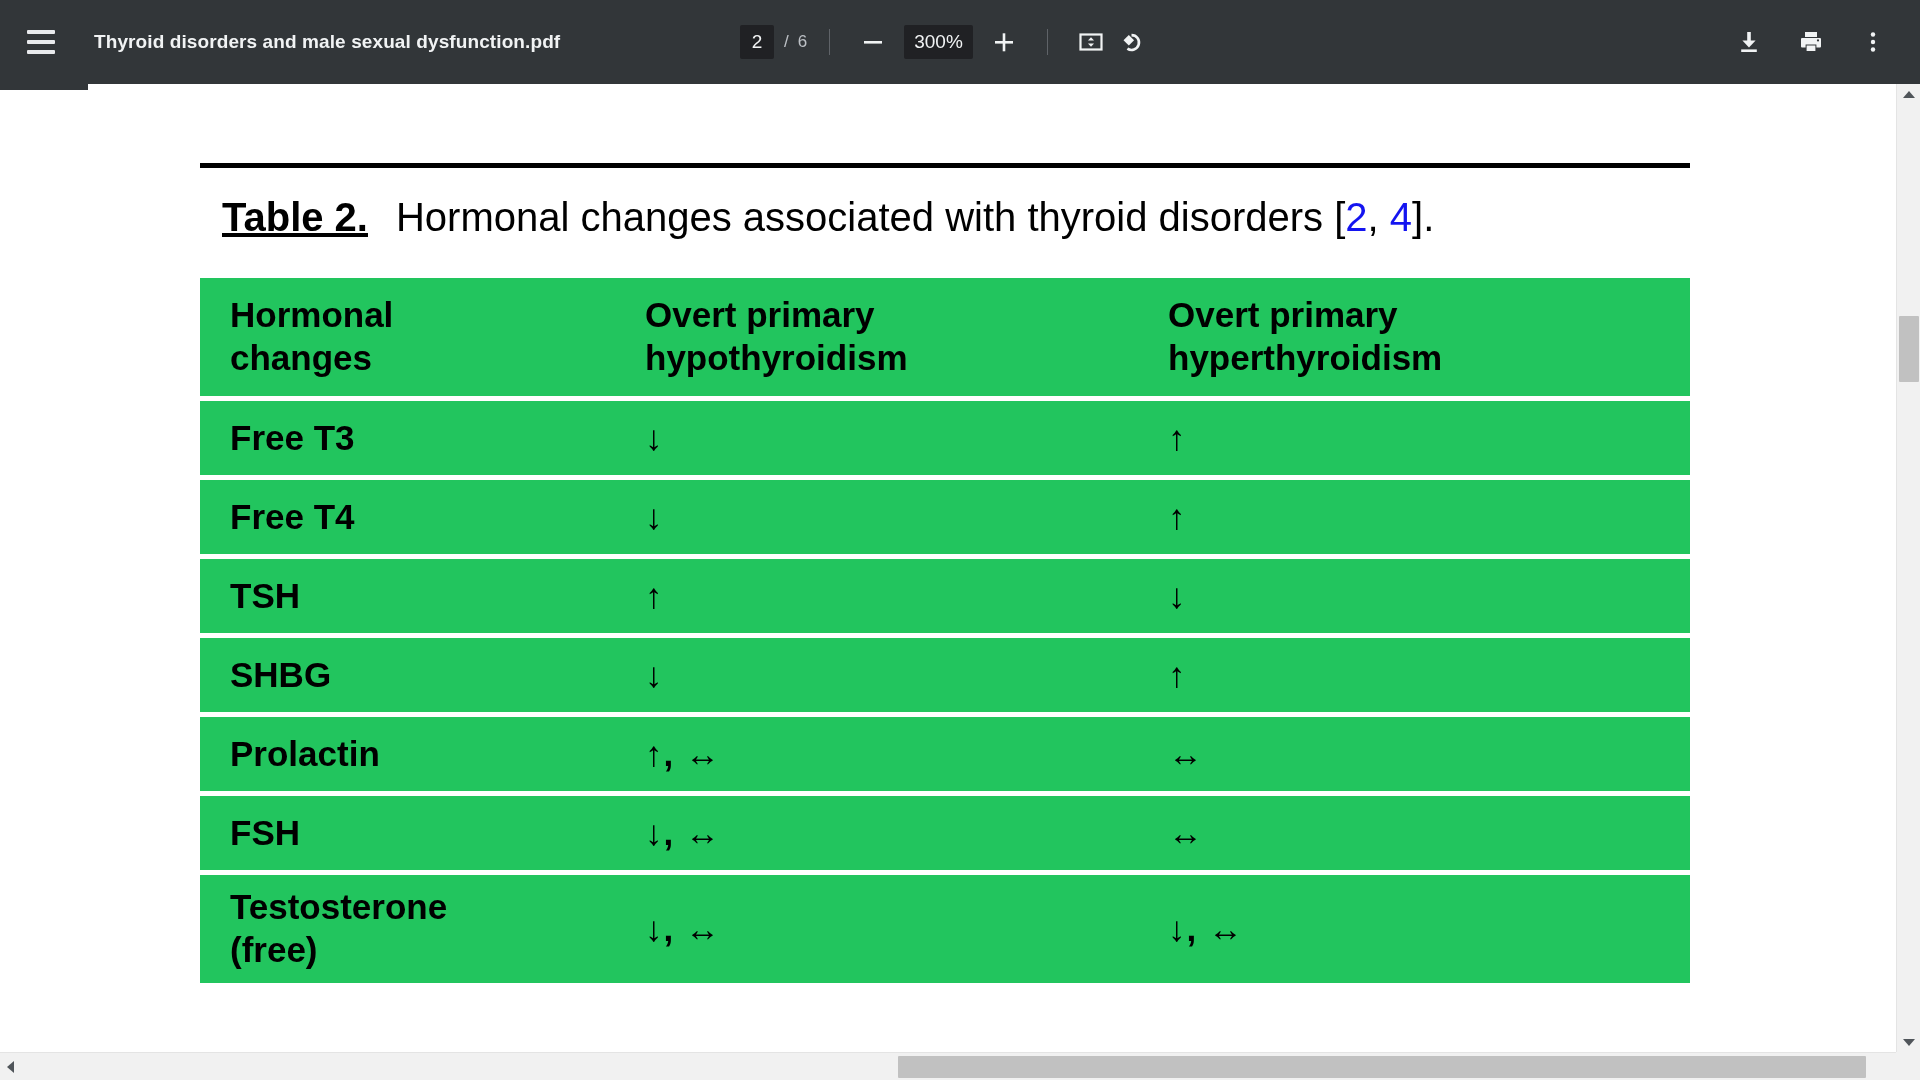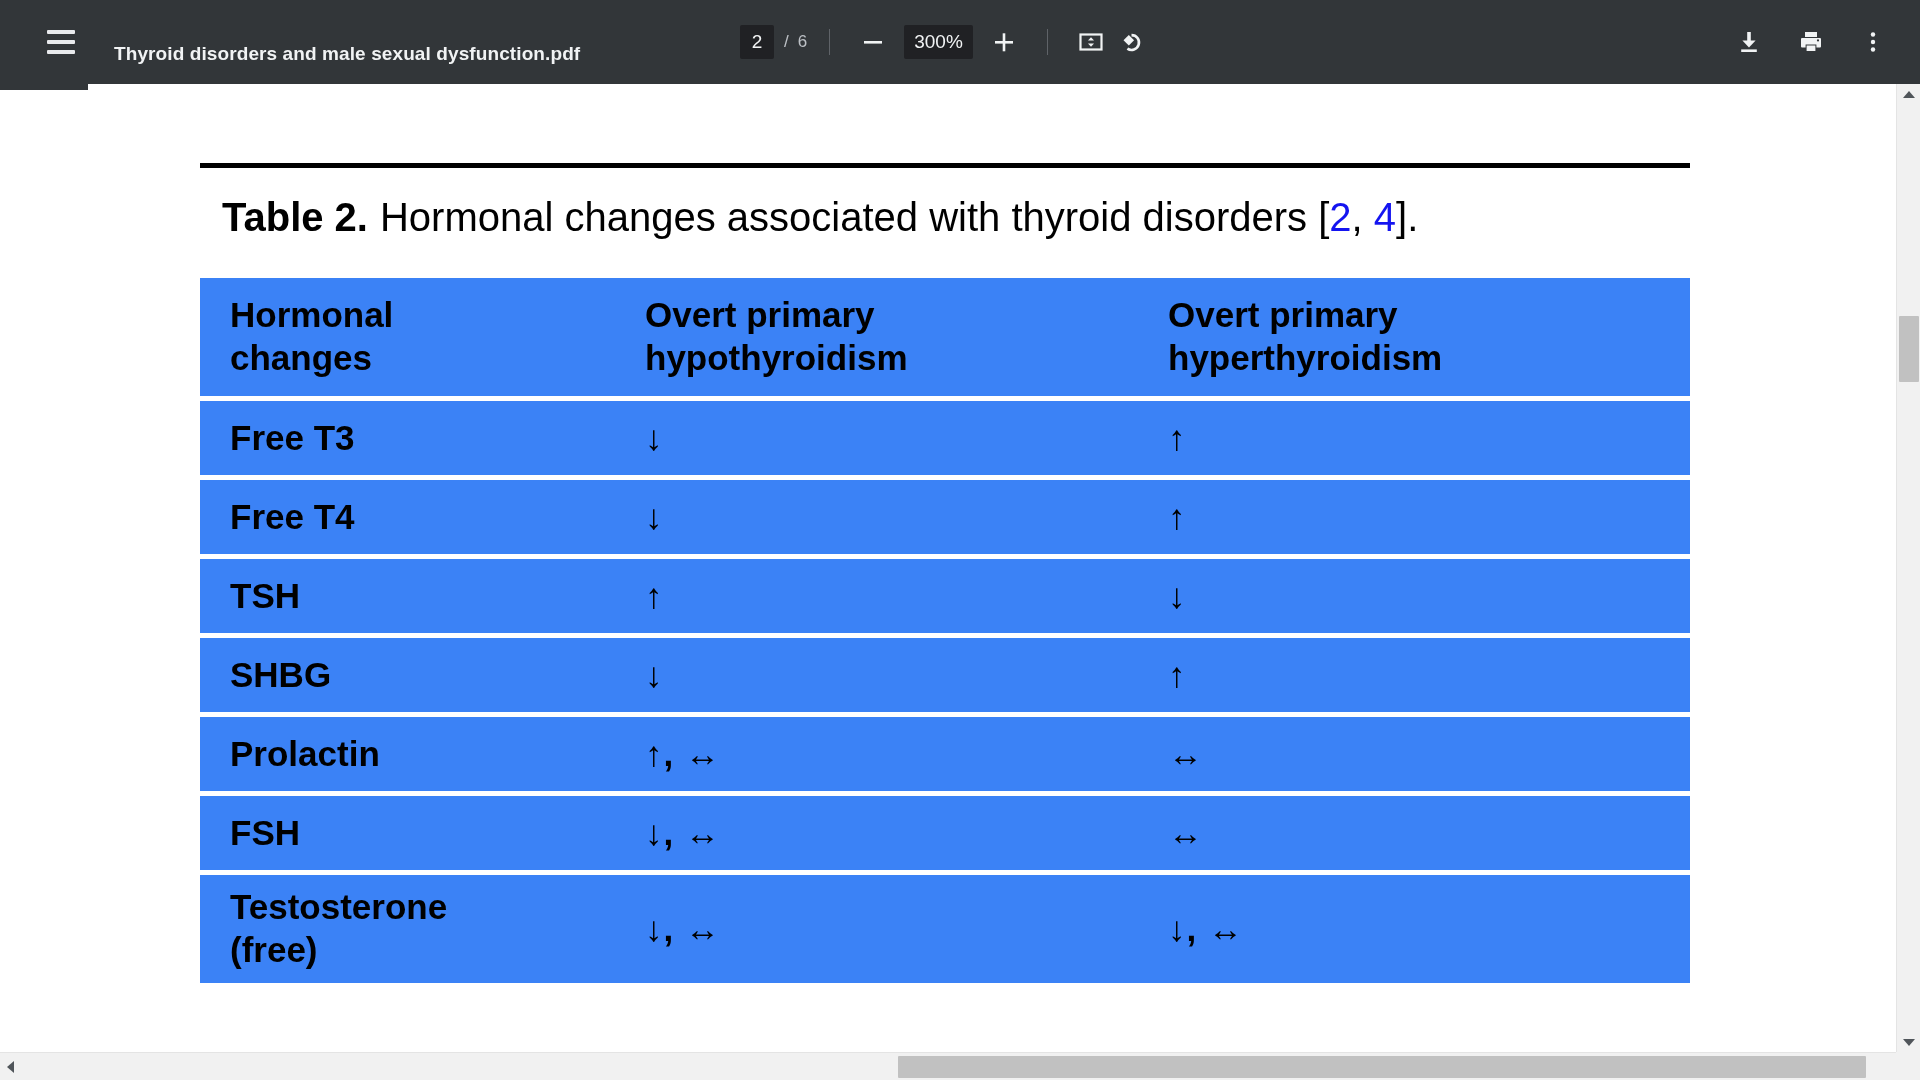--- a/index.html
+++ b/index.html
@@ -37,22 +37,22 @@
     top: 84px;
     left: 0;
     width: 88px;
     height: 6px;
     background: #323639;
     z-index: 29;
   }
 
   .tb-left {
     display: flex;
-    align-items: flex-end;
-    padding-left: 38px;
+    align-items: center;
+    padding-left: 18px;
     flex: 0 0 auto;
   }
 
   .menu-btn {
     width: 46px; height: 46px;
     display: flex; flex-direction: column;
     align-items: center; justify-content: center;
     gap: 6px;
     cursor: pointer;
     border-radius: 4px;
@@ -179,36 +179,37 @@
     left: 222px;
     top: 110px;
     width: 1480px;
     color: #000000;
     font-size: 40px;
     line-height: 1.15;
     white-space: nowrap;
   }
   .table-caption .cap-label {
     font-weight: 700;
-    margin-right: 12px;
+    margin-right: 28px;
+    text-decoration: underline;
   }
   .cite-link { color: #1414f0; }
   .cite-punct { color: #000000; }
 
   
   .pdf-table {
     position: absolute;
     left: 200px;
     top: 189px;
     width: 1490px;
     border-collapse: separate;
     border-spacing: 0 5px;
   }
   .pdf-table th, .pdf-table td {
-    background: #3b82f6;
+    background: #22c55e;
     vertical-align: middle;
     padding: 0;
     text-align: left;
   }
   .pdf-table thead th {
     font-size: 35px;
     font-weight: 700;
     line-height: 1.23;
     color: #000;
     height: 118px;

